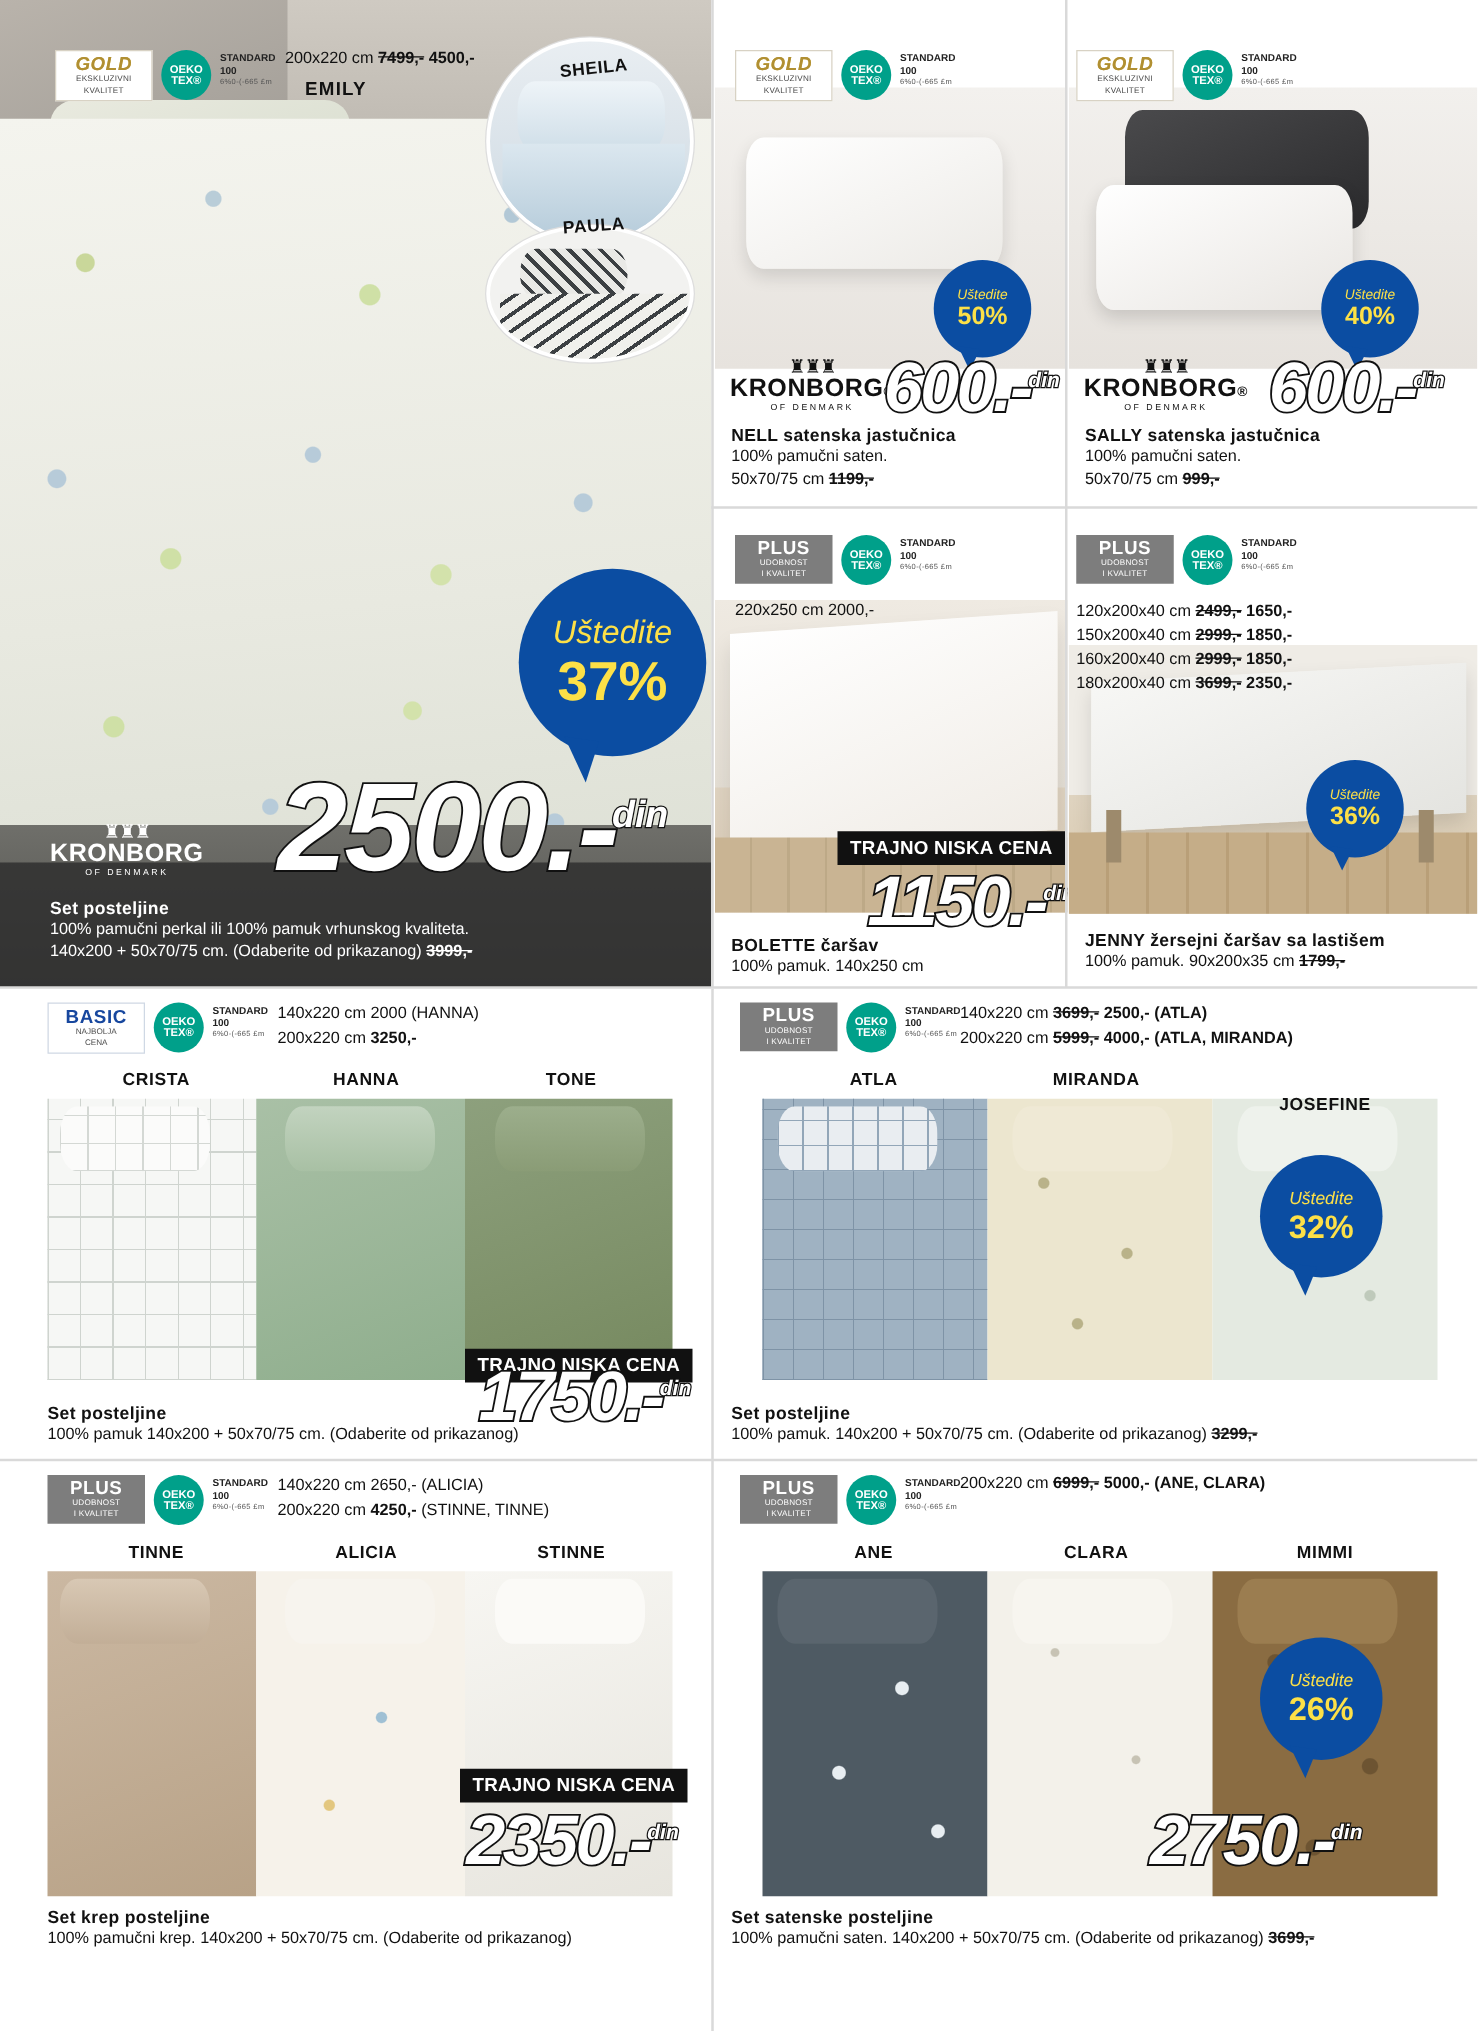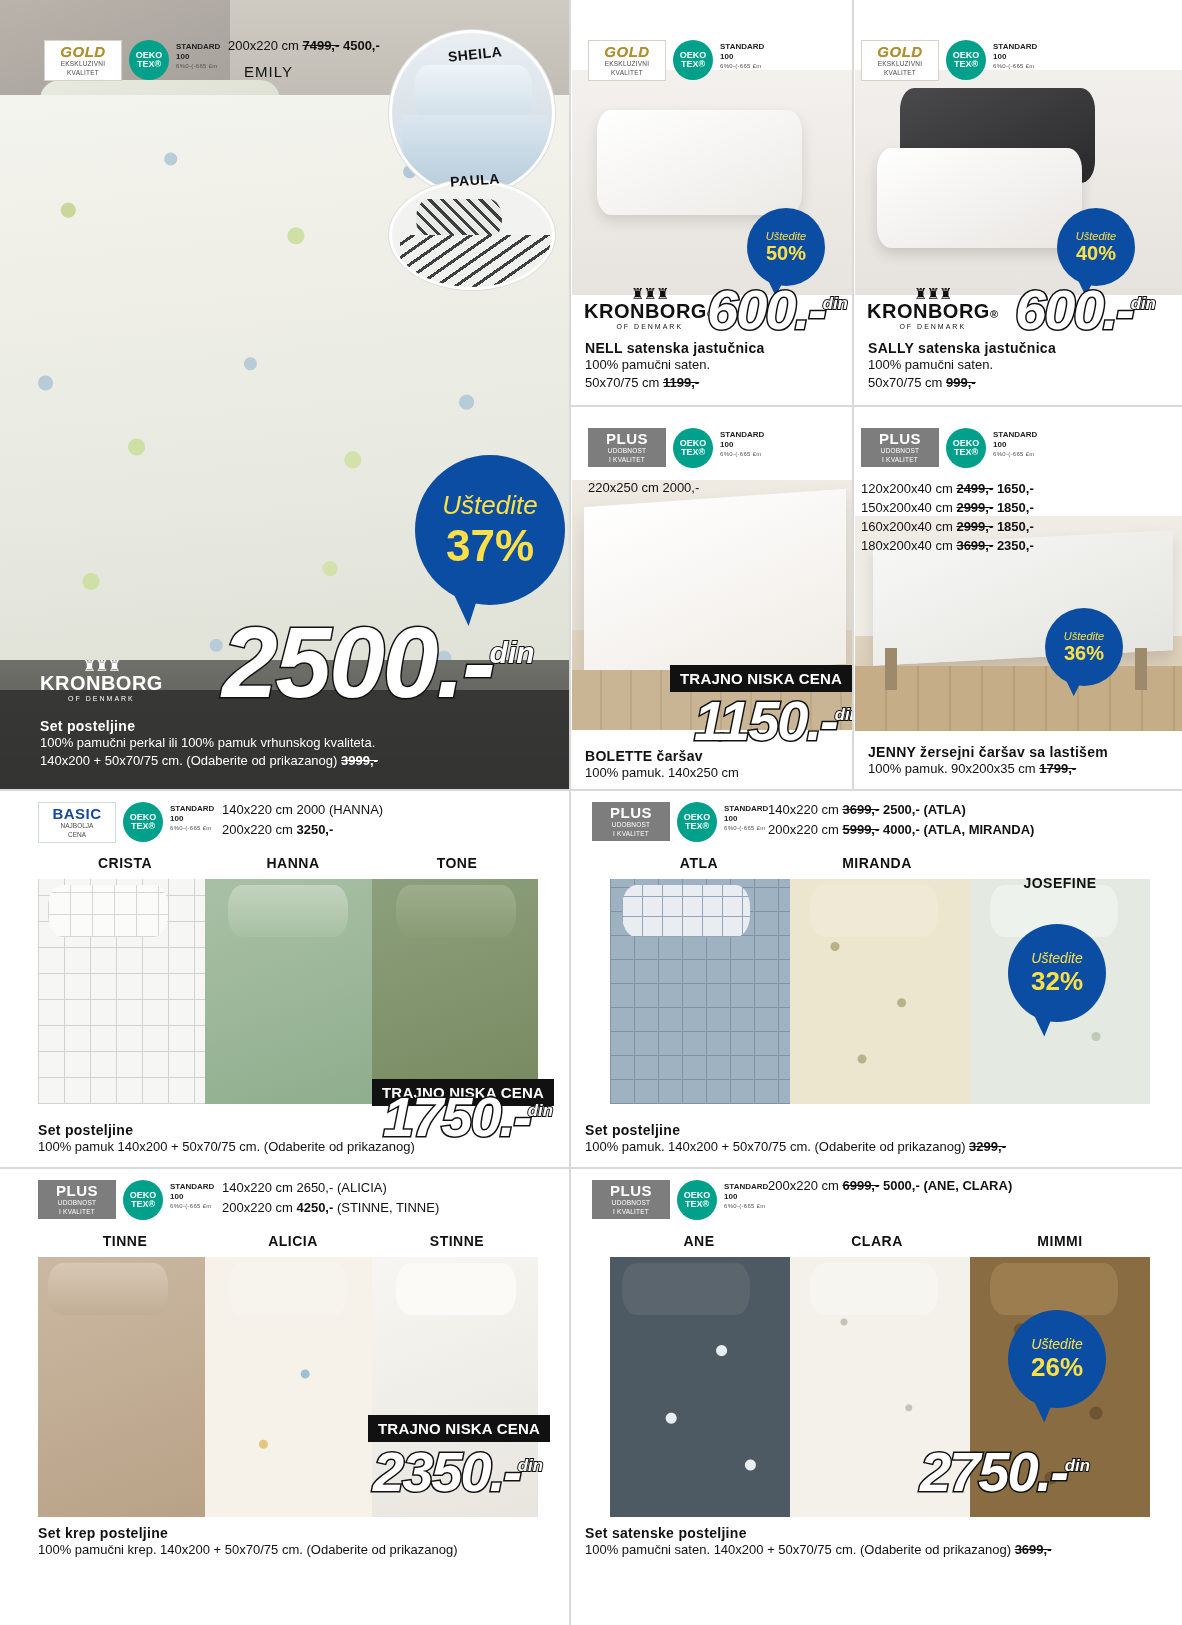--- a/index.html
+++ b/index.html
@@ -156,21 +156,21 @@
         <b>100</b>
         <span class="cert">6%0-(-665 £m</span>
       </div>
     </div>
 
     <div style="position:absolute;left:228px;top:38px;font-size:13px;">
       <span>200x220 cm</span>
       <b class="strike">7499,-</b>
       <b>4500,-</b>
     </div>
-    <div style="position:absolute;left:244px;top:63px;font-weight:normal;font-size:15px;letter-spacing:1px;">EMILY</div>
+    <div style="position:absolute;left:244px;top:63px;font-weight:bold;font-size:15px;letter-spacing:1px;">EMILY</div>
 
     <div style="position:absolute;left:389px;top:30px;width:166px;height:166px;border-radius:50%;overflow:hidden;background:#fff;border:3px solid #fff;box-shadow:0 0 0 1px #ddd;">
       <div style="position:absolute;inset:0;background:linear-gradient(#e9eef2,#cdd9e2);"></div>
       <div class="pillow" style="position:absolute;left:22px;top:32px;width:118px;height:56px;background:linear-gradient(#eef4f8,#cfdee8);"></div>
       <div style="position:absolute;left:10px;top:82px;width:146px;height:70px;background:linear-gradient(#dbe7ef,#b9cedc);"></div>
     </div>
     <div class="namelbl" style="position:absolute;left:420px;top:46px;width:110px;transform:rotate(-6deg);">SHEILA</div>
 
     <div style="position:absolute;left:389px;top:180px;width:166px;height:110px;border-radius:50%;overflow:hidden;background:#fff;border:3px solid #fff;box-shadow:0 0 0 1px #ddd;">
       <div style="position:absolute;inset:0;background:#f2f2f0;"></div>

